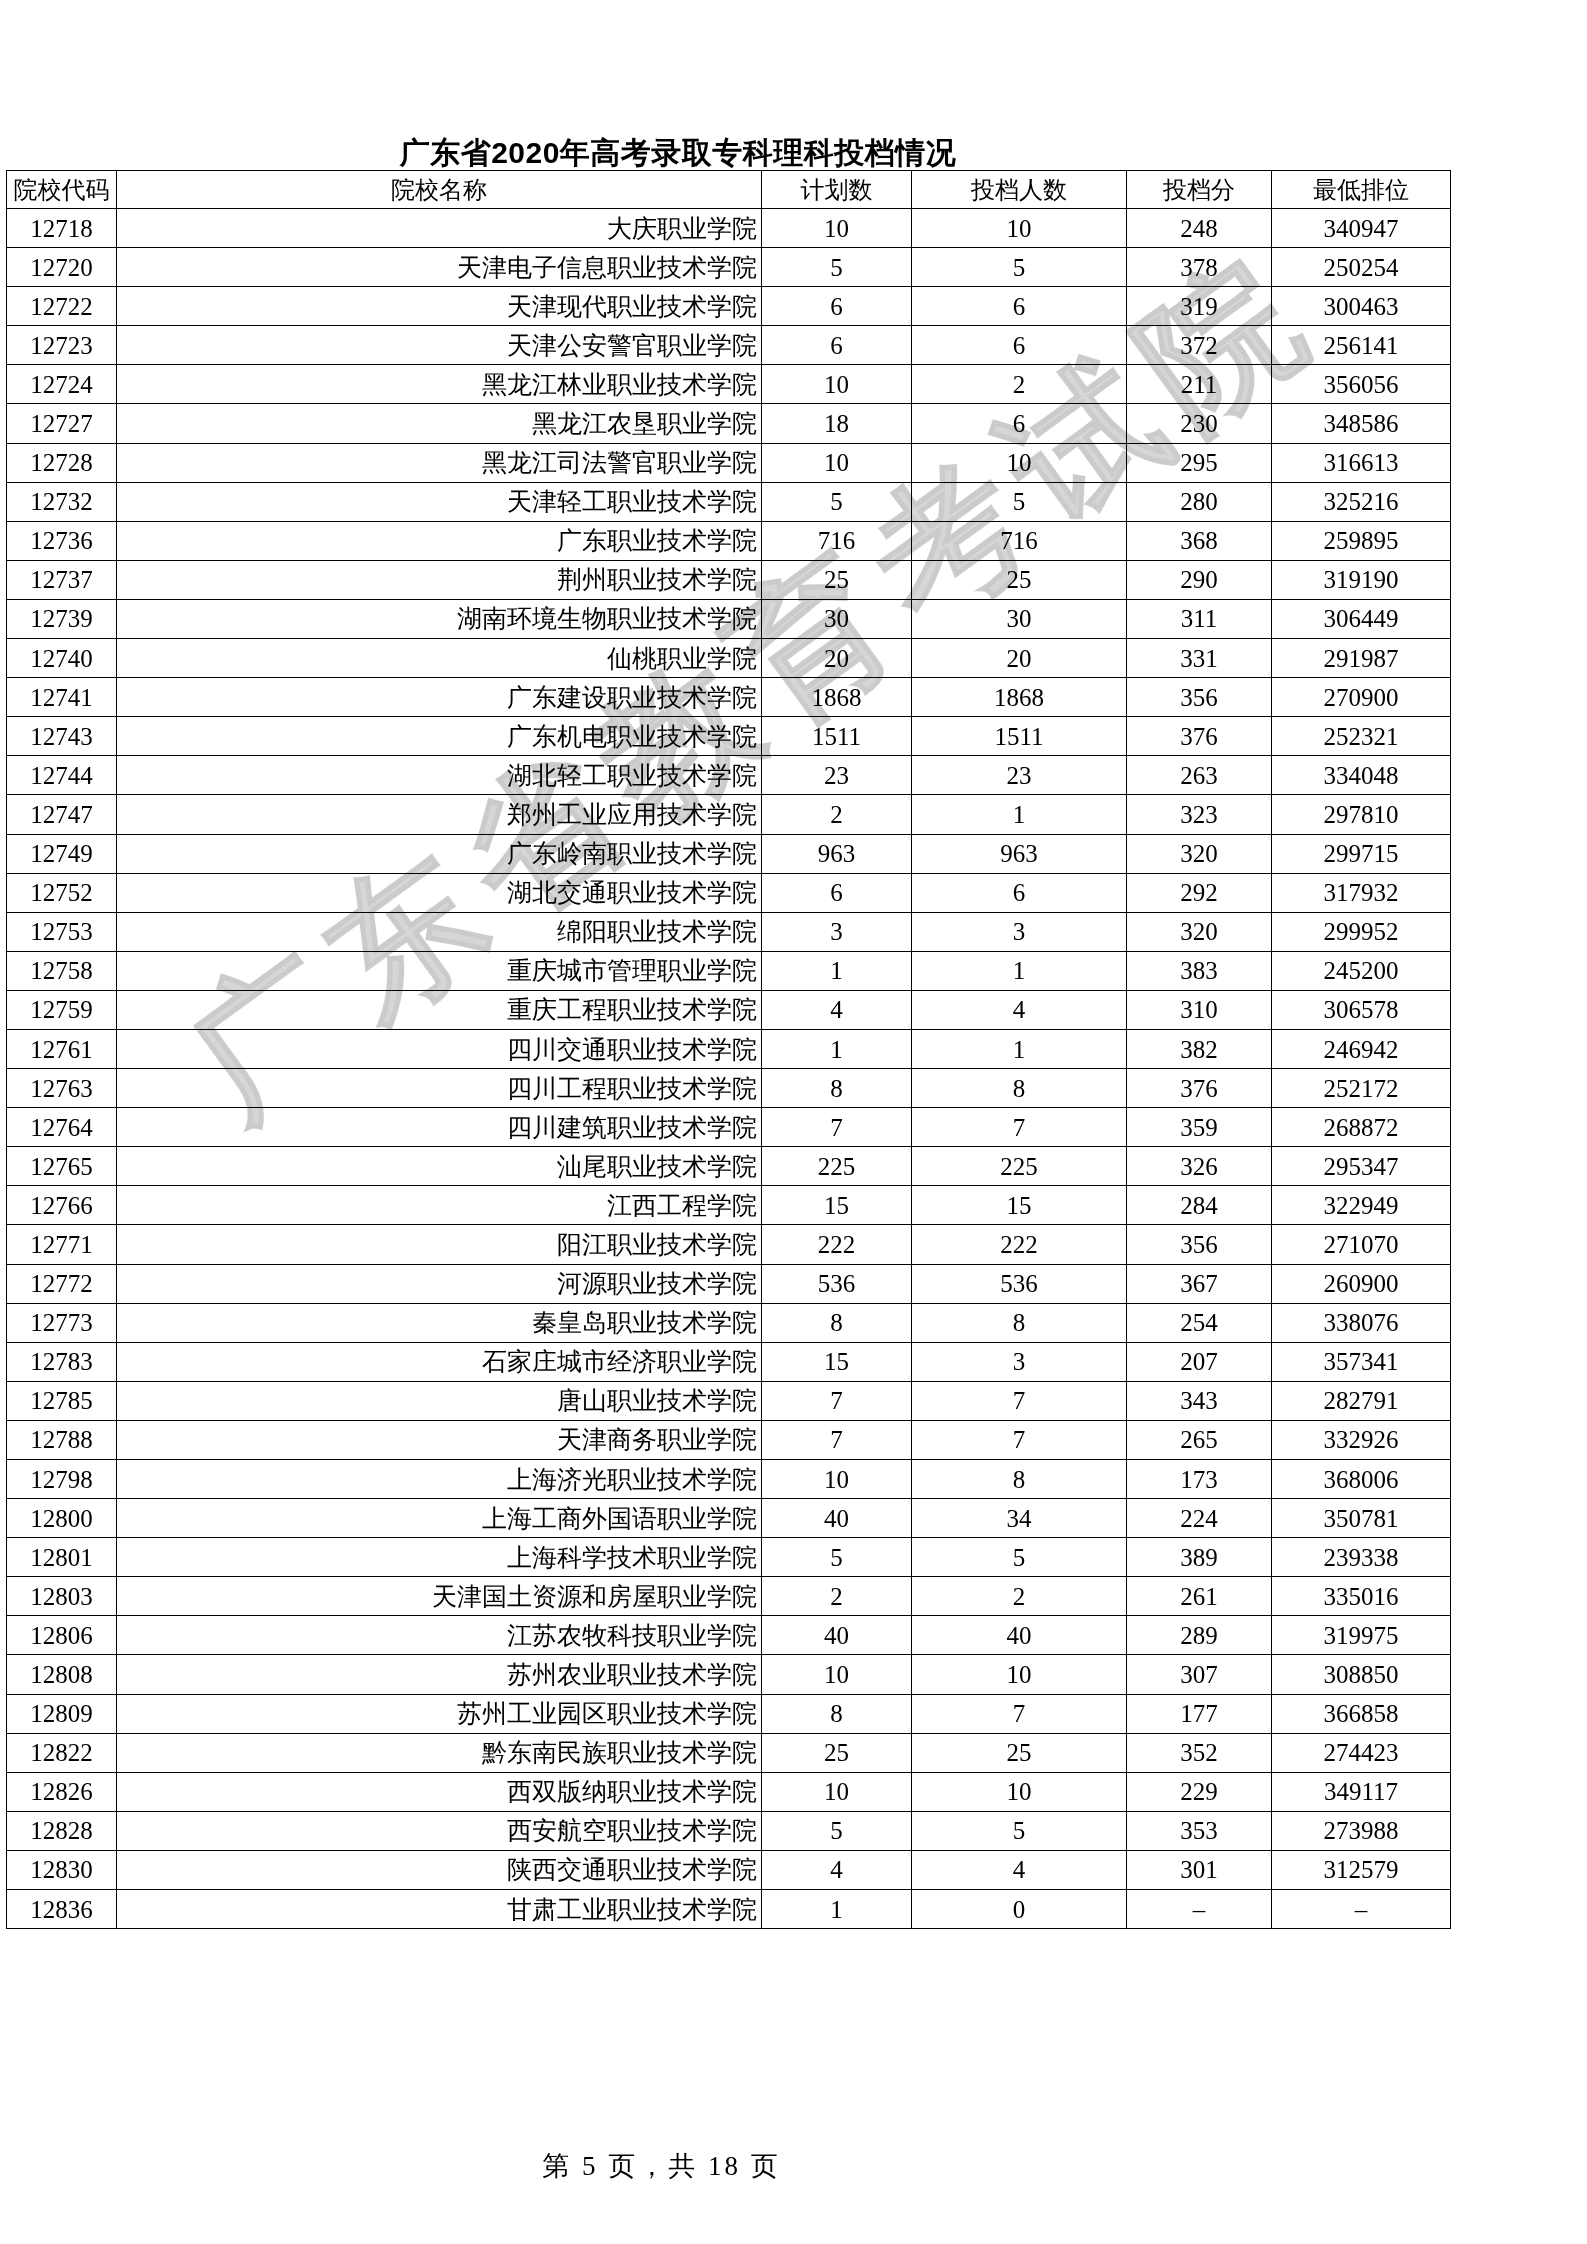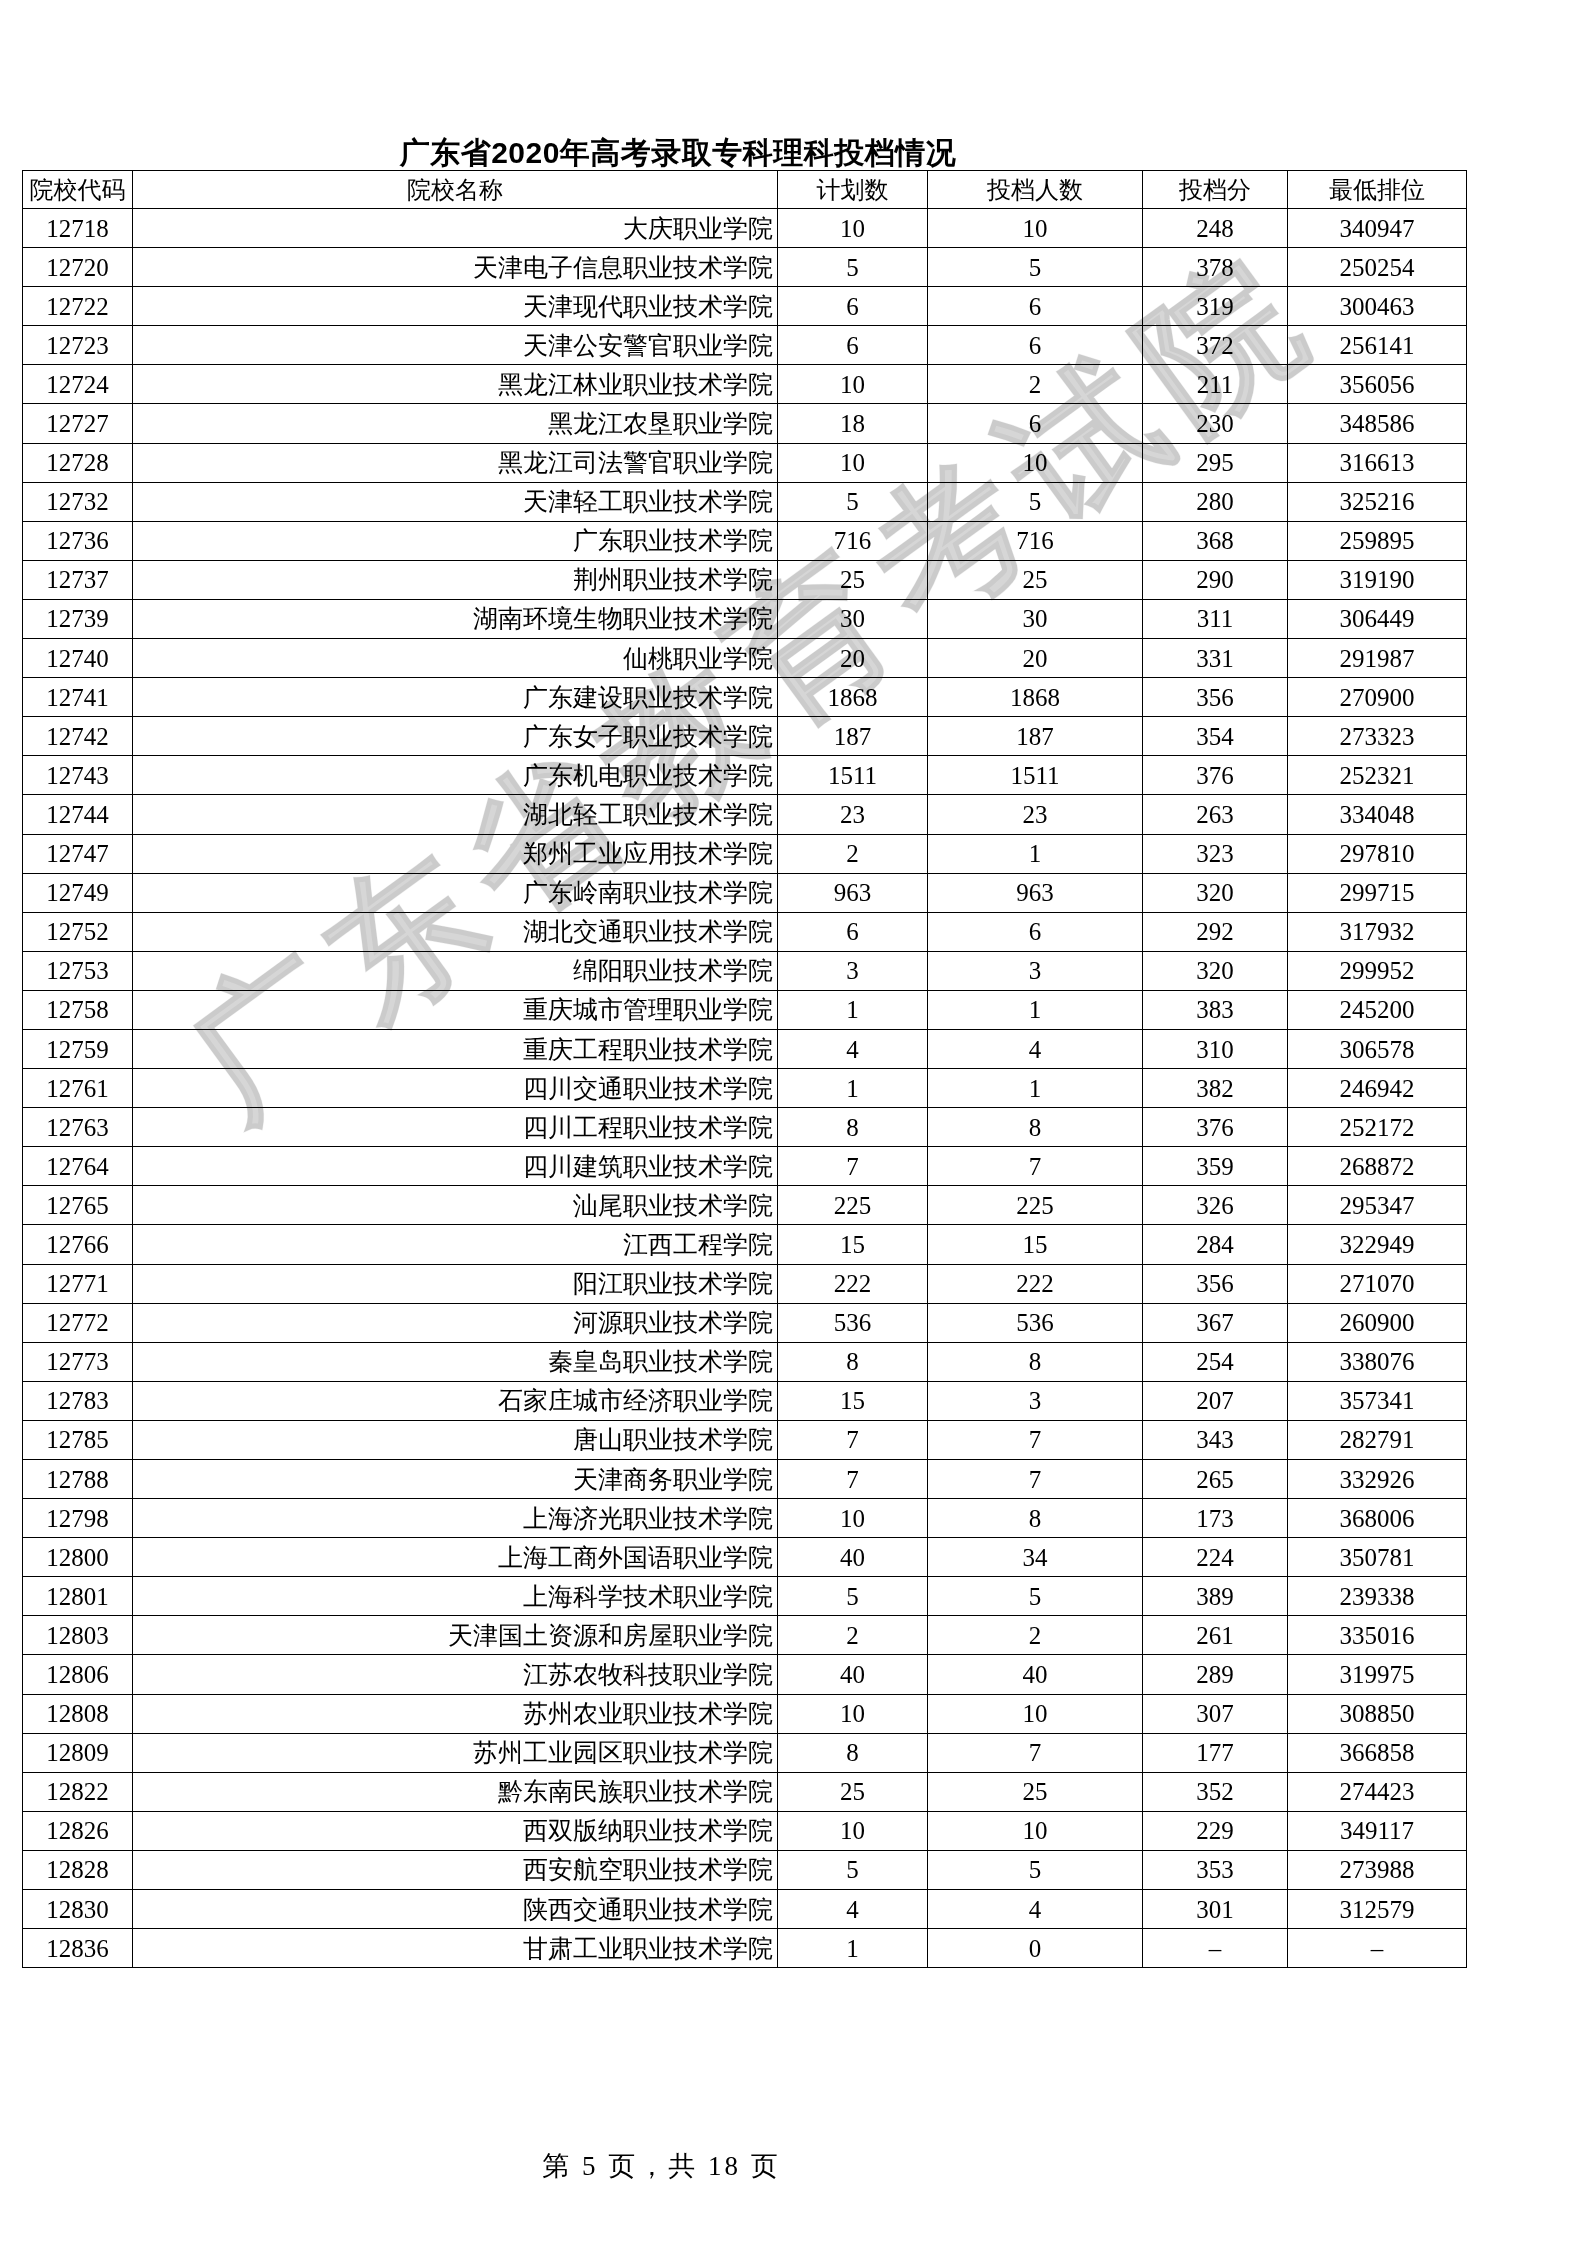--- a/index.html
+++ b/index.html
@@ -63,21 +63,21 @@
     font-size: 30px;
     font-weight: 700;
     letter-spacing: 0.5px;
     font-family: "Liberation Sans", "DejaVu Sans", sans-serif;
     z-index: 10;
   }
 
   
   .table-wrap {
     position: absolute;
-    left: 22px;
+    left: 6px;
     top: 170px;
     width: 1444px;
     z-index: 10;
   }
   table.data-table {
     border-collapse: collapse;
     width: 1444px;
     table-layout: fixed;
     background: transparent;
   }
@@ -261,28 +261,20 @@
           </tr>
           <tr>
             <td class="code">12741</td>
             <td class="name">广东建设职业技术学院</td>
             <td class="plan">1868</td>
             <td class="count">1868</td>
             <td class="score">356</td>
             <td class="rank">270900</td>
           </tr>
           <tr>
-            <td class="code">12742</td>
-            <td class="name">广东女子职业技术学院</td>
-            <td class="plan">187</td>
-            <td class="count">187</td>
-            <td class="score">354</td>
-            <td class="rank">273323</td>
-          </tr>
-          <tr>
             <td class="code">12743</td>
             <td class="name">广东机电职业技术学院</td>
             <td class="plan">1511</td>
             <td class="count">1511</td>
             <td class="score">376</td>
             <td class="rank">252321</td>
           </tr>
           <tr>
             <td class="code">12744</td>
             <td class="name">湖北轻工职业技术学院</td>

